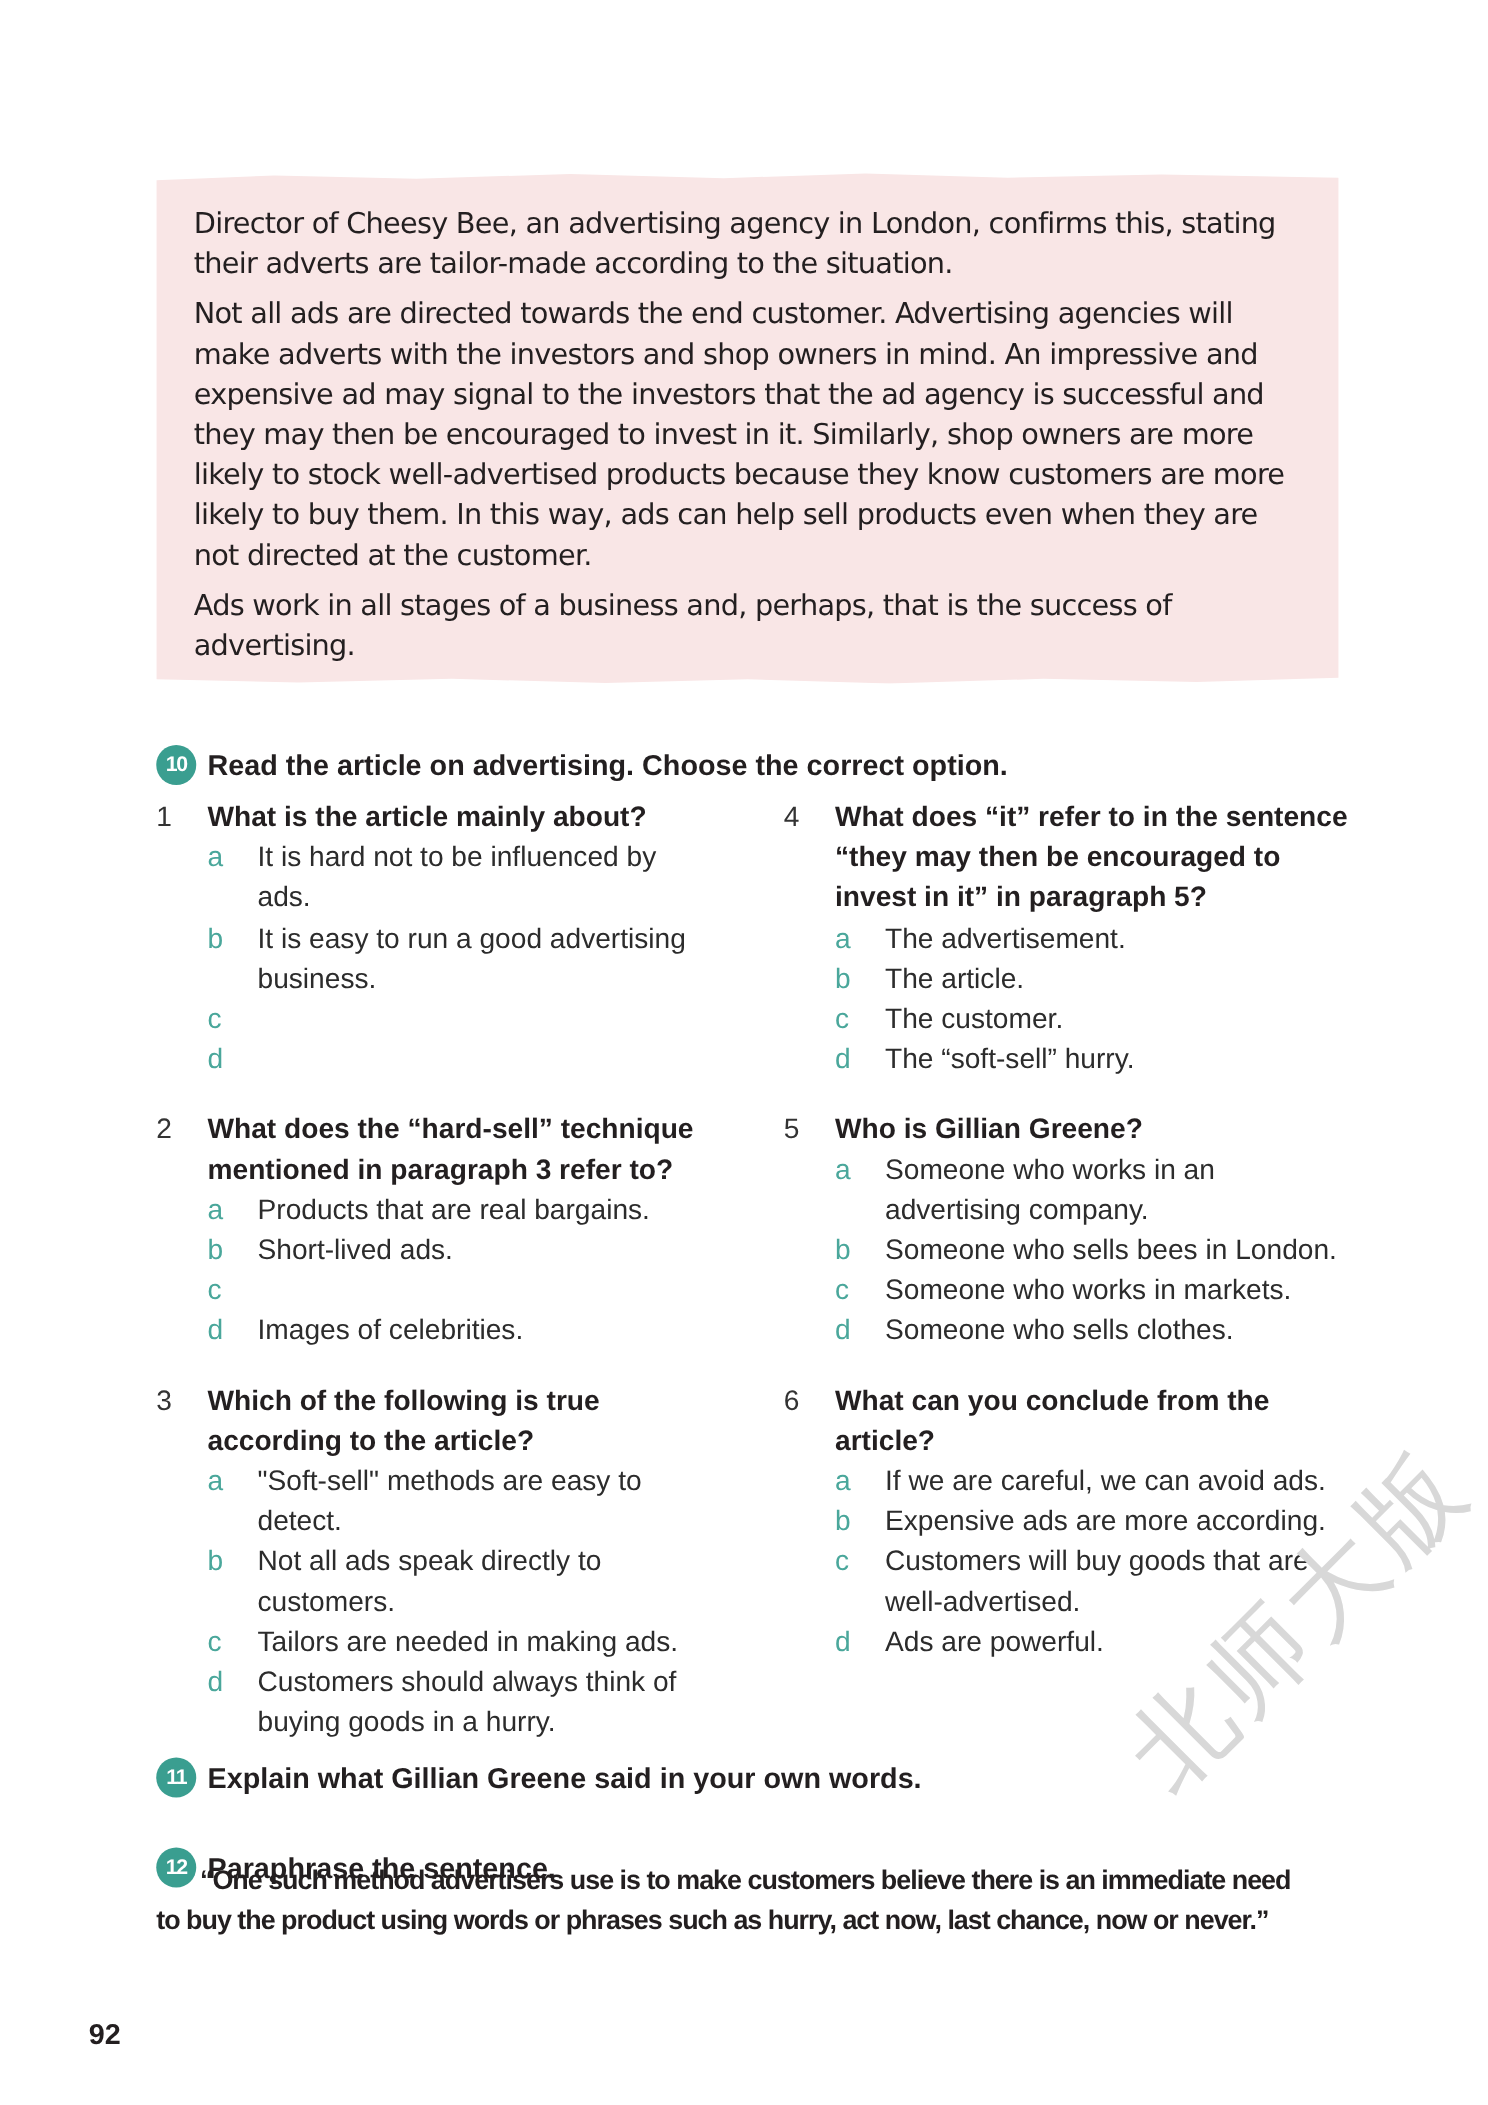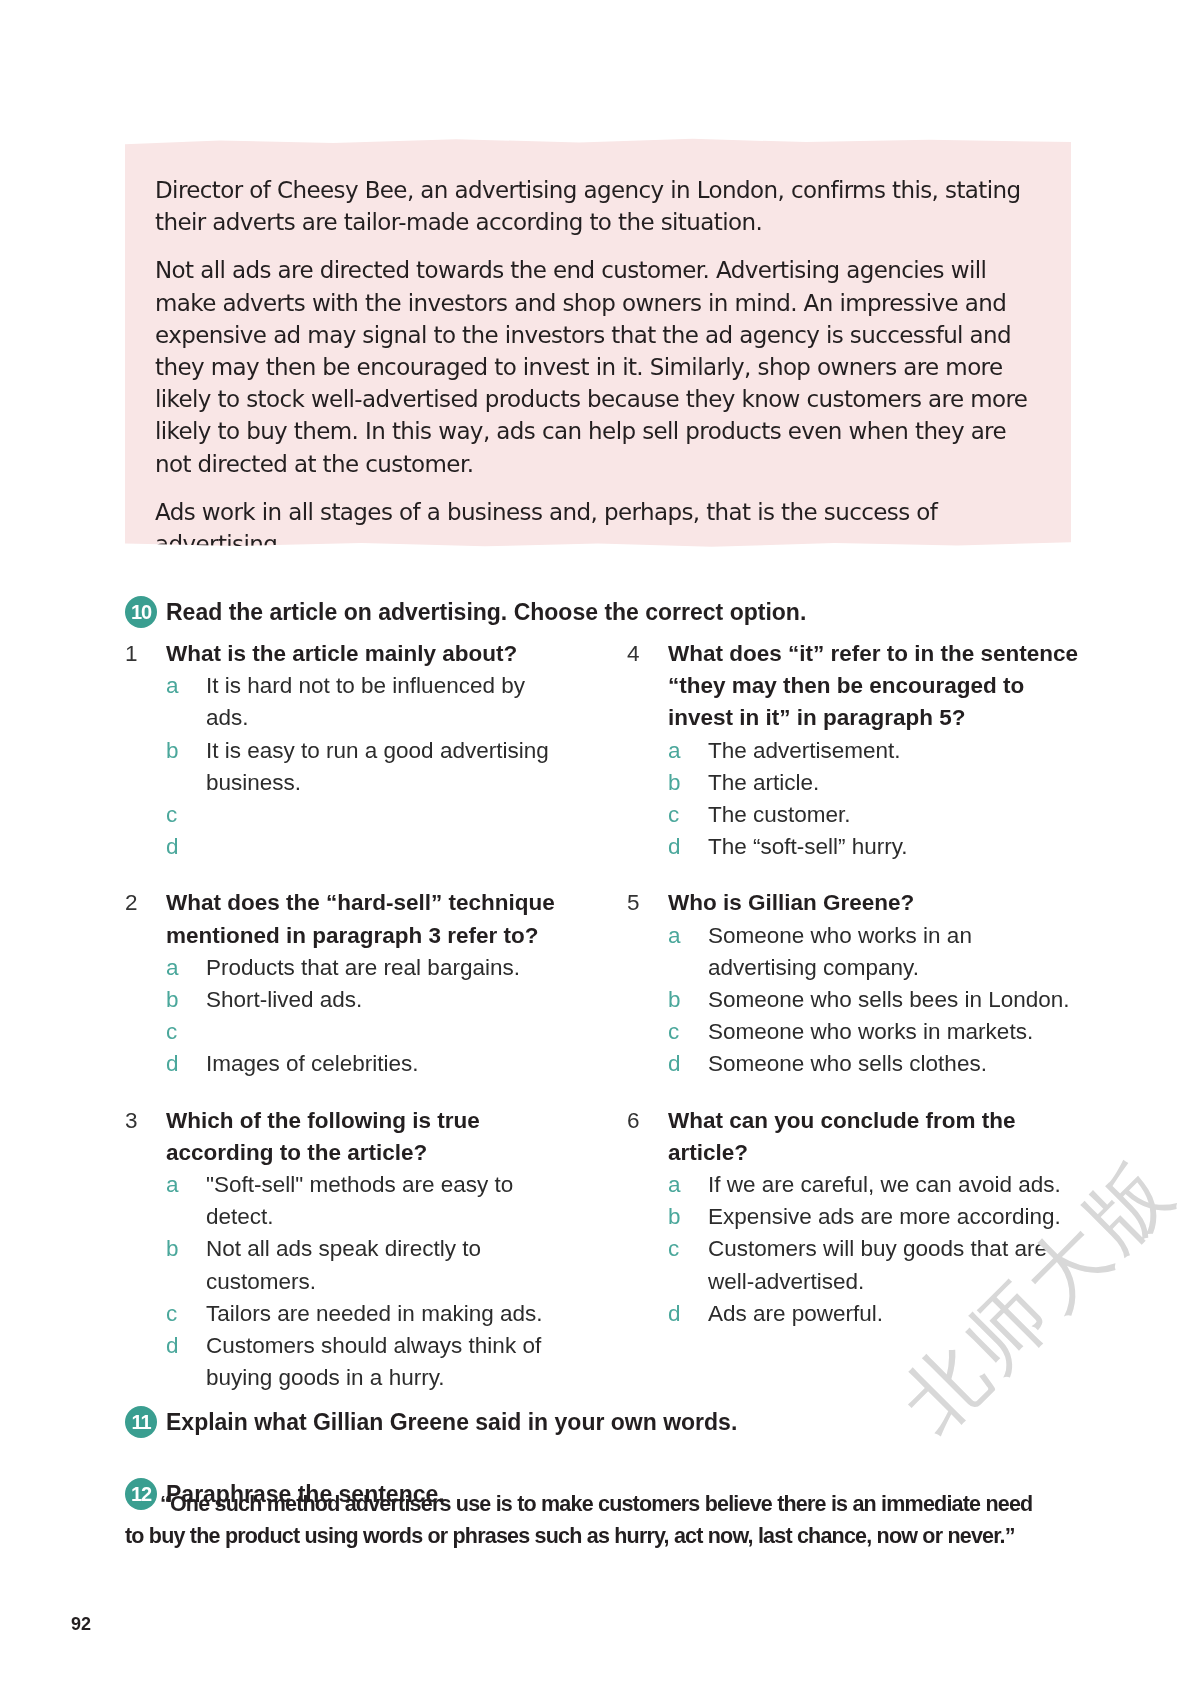--- a/index.html
+++ b/index.html
@@ -8,47 +8,47 @@
       position: relative; overflow: hidden;
       font-family: "Liberation Sans", sans-serif; color: #231f20;
     }
     .article-box {
       position: absolute; left: 125px; top: 138px; width: 946px; height: 410px;
       background: #f9e6e6;
       clip-path: polygon(0% 1.5%, 10% 0.6%, 22% 1.2%, 35% 0.3%, 48% 1.1%, 60% 0.2%, 72% 1%, 85% 0.4%, 100% 1%, 100% 98.6%, 88% 99.4%, 75% 98.8%, 62% 99.7%, 50% 98.9%, 38% 99.6%, 25% 98.8%, 12% 99.5%, 0% 98.9%);
     }
     .article-box .inner { position: absolute; left: 30px; top: 20px; width: 880px; }
     .article-box p {
-      margin: 16px 0 8px 0; font-size: 23px; line-height: 32.2px; color: #231f20;
+      margin: 5px 0 8px 0; font-size: 23px; line-height: 32.2px; color: #231f20;
       font-family: "DejaVu Sans", sans-serif; letter-spacing: -0.6px;
     }
     .exercise-heading {
       position: absolute; left: 125px; display: flex; align-items: center;
       font-weight: bold; font-size: 23px; color: #231f20;
     }
     .ex-badge {
       width: 32px; height: 32px; border-radius: 50%; background: #3a9e90; color: #fff;
-      font-size: 20px; font-weight: bold; display: flex; align-items: center; justify-content: center;
+      font-size: 17px; font-weight: bold; display: flex; align-items: center; justify-content: center;
       margin-right: 9px; letter-spacing: -1px;
     }
     .col { position: absolute; width: 440px; }
     .question { margin-bottom: 24px; }
     .q-row { display: flex; font-size: 22.5px; line-height: 32.2px; }
     .q-num { width: 41px; flex: none; color: #333; font-weight: normal; }
     .q-text { font-weight: bold; color: #231f20; }
     .opt-row { display: flex; font-size: 22.5px; line-height: 32.2px; padding-left: 41px; }
     .opt-letter { width: 40px; flex: none; color: #4aa79b; }
     .opt-text { color: #2c2c2c; }
     .quote {
       position: absolute; left: 125px; top: 1488px; width: 930px;
       font-weight: bold; font-size: 21.5px; line-height: 32px;
       letter-spacing: -0.8px; text-indent: 35px; color: #231f20;
     }
     .page-number {
-      position: absolute; left: 71px; top: 1614px; font-weight: bold; font-size: 18px; color: #231f20;
+      position: absolute; left: 71px; top: 1614px; font-weight: bold; font-size: 23px; color: #231f20;
     }
     .watermark {
       position: absolute; left: 880px; top: 1380px; font-size: 80px; color: #d8d8d8;
       transform: rotate(-45deg); transform-origin: left top; font-family: "DejaVu Serif", serif;
       letter-spacing: 6px; white-space: nowrap;
     }
   </style>
 </head>
 <body>
 

